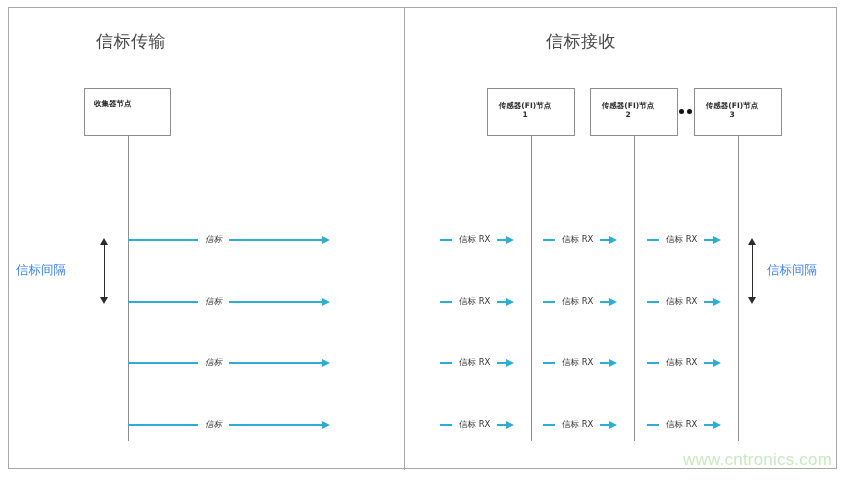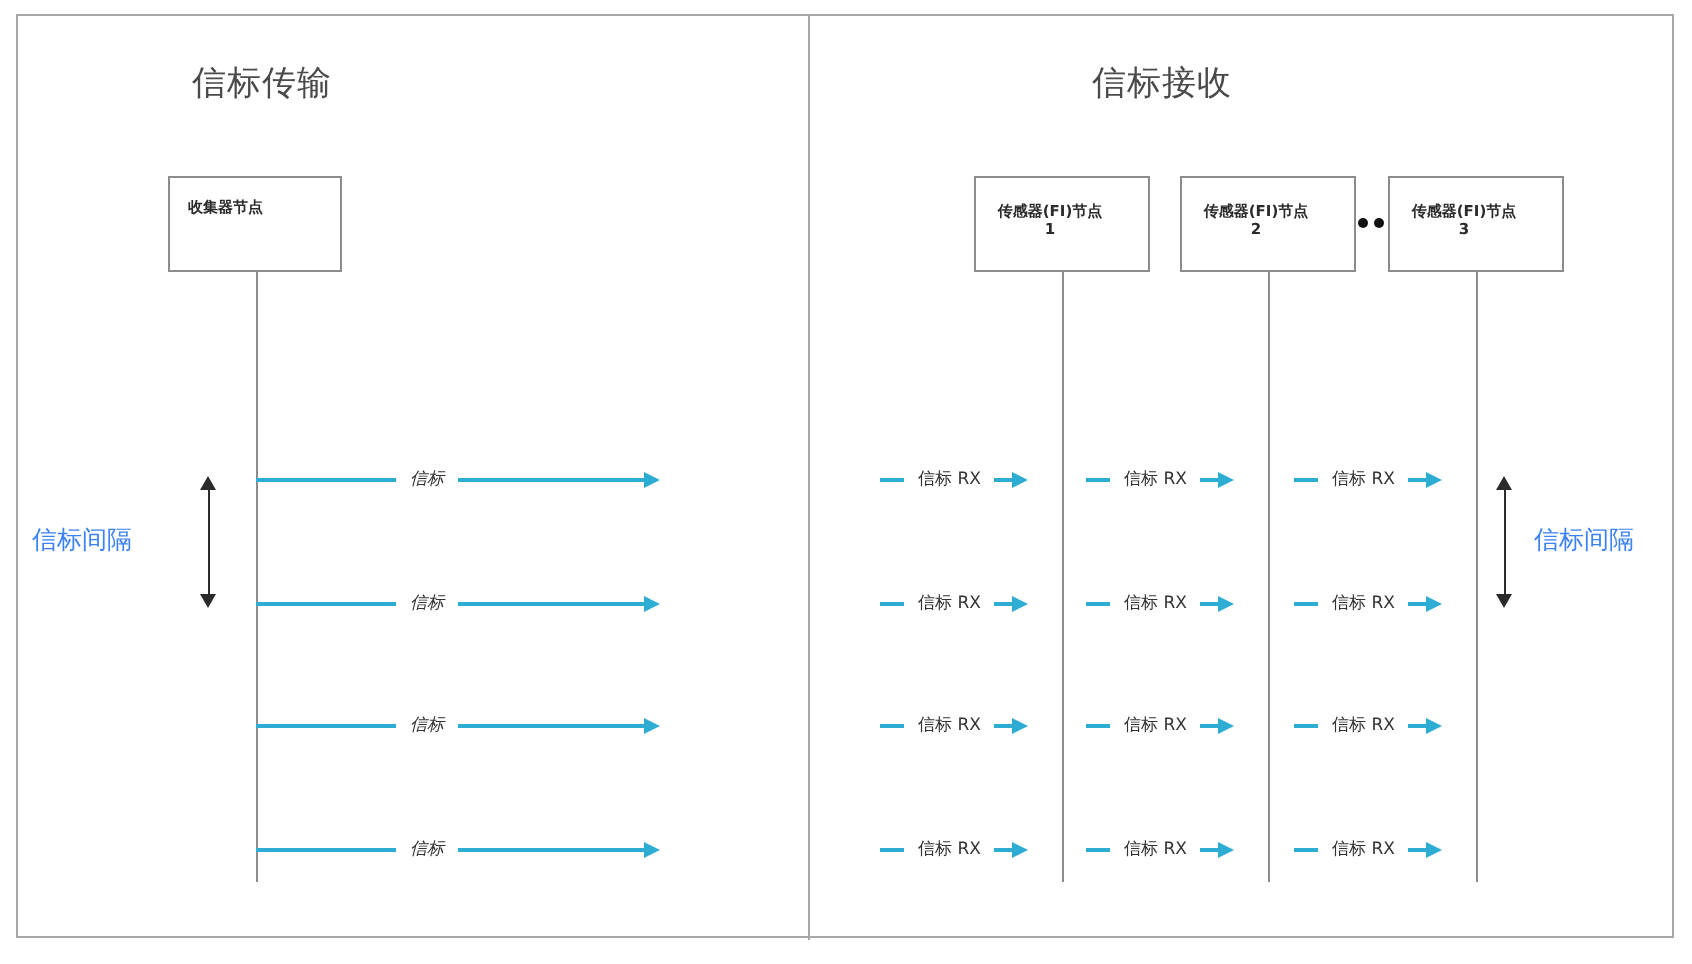--- a/index.html
+++ b/index.html
@@ -354,14 +354,15 @@
     <div class="rx-tail"></div>
     <div class="arrowhead"></div>
   </div>
   <div class="rx-row" style="left:647px; top:419px; width:92px;">
     <div class="rx-dash"></div>
     <span class="rx-label">信标 RX</span>
     <div class="rx-tail"></div>
     <div class="arrowhead"></div>
   </div>
 
+  <div class="watermark">www.cntronics.com</div>
 
 </div>
 
 </body></html>

